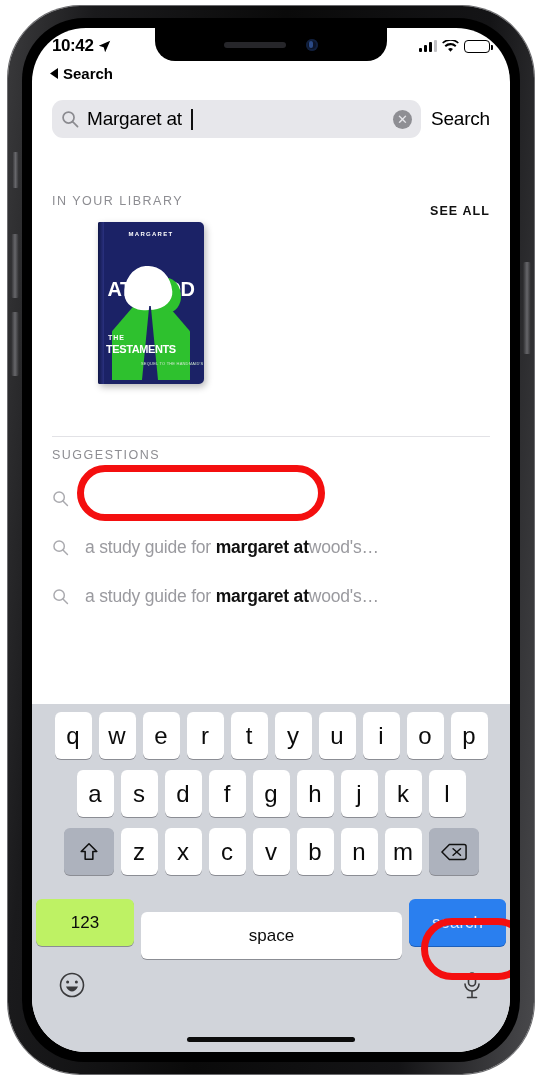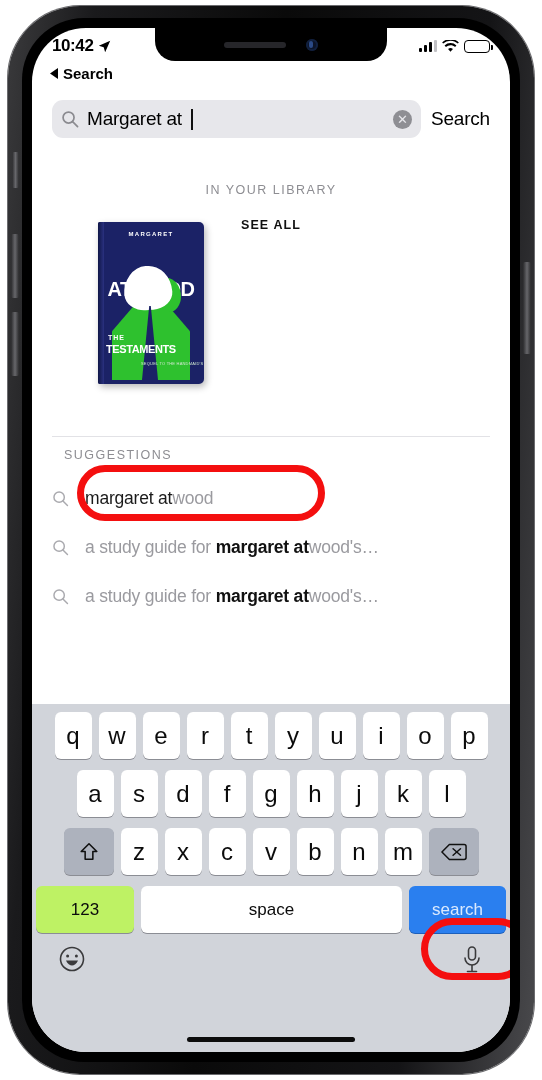--- a/index.html
+++ b/index.html
@@ -96,21 +96,21 @@
   #clear-btn {
     position: absolute; right: 9px; width: 19px; height: 19px; border-radius: 50%;
     background: #8e8e93; color: #e7e7eb; font-size: 13px; line-height: 19px; text-align: center;
     font-family: "Liberation Sans", sans-serif;
   }
   #cancel-btn { font-size: 19px; color: #000; letter-spacing: -0.2px; }
 
   
   #library-header {
     position: absolute; top: 155px; left: 0; width: 100%;
-    display: flex; align-items: center; justify-content: space-between; padding: 0 20px; flex-direction: column;
+    display: flex; align-items: center; justify-content: space-between; padding: 0 20px;
   }
   #library-title { font-size: 12.5px; letter-spacing: 1.5px; color: #8d8d92; }
   #see-all { font-size: 12.5px; letter-spacing: 1.1px; color: #111; font-weight: bold; margin-top: 21px; }
 
   
   #book-cover {
     position: absolute; left: 66px; top: 194px; width: 106px; height: 162px;
     background: #1b2266; border-radius: 2px 5px 5px 2px; overflow: hidden;
     box-shadow: 2px 3px 7px rgba(0,0,0,.28);
   }
@@ -131,21 +131,21 @@
                    clip-path: polygon(45% 0%, 55% 0%, 100% 100%, 0% 100%); }
   #bk-the { position: absolute; left: 10px; top: 112px; color: #fff; font-size: 7px; font-weight: bold; letter-spacing: 1px; }
   #bk-testaments { position: absolute; left: 8px; top: 121px; color: #fff; font-size: 11px; font-weight: bold; letter-spacing: -0.4px; }
   #bk-sub { position: absolute; left: 43px; top: 139px; font-size: 4px; color: #cfe6cf; letter-spacing: .2px; white-space: nowrap;}
 
   
   .divider { position: absolute; left: 20px; width: 438px; height: 1px; background: #e2e2e6; }
   #div-sugg { top: 408px; }
 
   
-  #suggestions-title { position: absolute; top: 420px; left: 32px; font-size: 12.5px;
+  #suggestions-title { position: absolute; top: 420px; left: 20px; font-size: 12.5px;
                        letter-spacing: 1.5px; color: #8d8d92; }
   .sugg-row { position: absolute; left: 20px; width: 438px; height: 32px; display: flex; align-items: center; gap: 16px; }
   .sugg-text { font-size: 17.5px; color: #9a9a9f; letter-spacing: -0.2px; white-space: nowrap; }
   .sugg-text .match { color: #1a1a1a; }
   .sugg-text .match-b { color: #111; font-weight: bold; }
   #sugg-0 { top: 454px; }
   #sugg-1 { top: 503px; }
   #sugg-2 { top: 552px; }
   #sugg-3 { top: 602px; }
 
@@ -168,21 +168,21 @@
   .key-letter { width: 37px; height: 47px; }
   #row-2 { padding: 0 19px; }
   .key-mod { background: #adb2bd; box-shadow: 0 1px 0 #8b8d94; width: 50px; height: 47px; border-radius: 6px;
              display: flex; align-items: center; justify-content: center; }
   #row-3 { gap: 7px; padding: 0 4px; }
   #row-4 { gap: 7px; padding: 0 4px; margin-bottom: 6px; }
   #key-123 { width: 98px; height: 47px; background: #bef264; border-radius: 6px;
              display: flex; align-items: center; justify-content: center; font-size: 17px;
              color: #0b0b0b; box-shadow: 0 1px 0 #8b8d94; }
   #key-space { flex: 1; height: 47px; background: #fff; border-radius: 6px; box-shadow: 0 1px 0 #8b8d94;
-               display: flex; align-items: center; justify-content: center; font-size: 17px; color: #0b0b0b; }
+               display: flex; align-items: center; justify-content: center; font-size: 17px; color: #0b0b0b; margin-top: 26px; }
   #key-search { width: 97px; height: 47px; background: #2a7fef; border-radius: 6px;
                 display: flex; align-items: center; justify-content: center; font-size: 17px; color: #dbeafe;
                 box-shadow: 0 1px 0 #1c5fbb; }
   #kb-bottom { height: 72px; display: flex; align-items: flex-start; justify-content: space-between;
                padding: 6px 26px 0 26px; }
 
   
   #home-indicator { position: absolute; bottom: 10px; left: 50%; transform: translateX(-50%);
                     width: 168px; height: 5px; border-radius: 3px; background: #0c0c0c; }
   svg { display: block; }
@@ -278,21 +278,20 @@
 
       <div id="suggestions-title">SUGGESTIONS</div>
 
       <div class="sugg-row" id="sugg-0">
         <span>
           <svg width="17" height="17" viewBox="0 0 20 20">
             <circle cx="8.4" cy="8.4" r="6.1" fill="none" stroke="#a9a9ae" stroke-width="1.7"></circle>
             <line x1="12.9" y1="12.9" x2="18.2" y2="18.2" stroke="#a9a9ae" stroke-width="1.7" stroke-linecap="round"></line>
           </svg>
         </span>
-        <span class="sugg-text"><span class="match">margaret at</span><span>wood</span></span>
       </div>
 
       <div class="sugg-row" id="sugg-1">
         <span>
           <svg width="17" height="17" viewBox="0 0 20 20">
             <circle cx="8.4" cy="8.4" r="6.1" fill="none" stroke="#a9a9ae" stroke-width="1.7"></circle>
             <line x1="12.9" y1="12.9" x2="18.2" y2="18.2" stroke="#a9a9ae" stroke-width="1.7" stroke-linecap="round"></line>
           </svg>
         </span>
         <span class="sugg-text"><span>a study guide for </span><span class="match-b">margaret at</span><span>wood's…</span></span>

